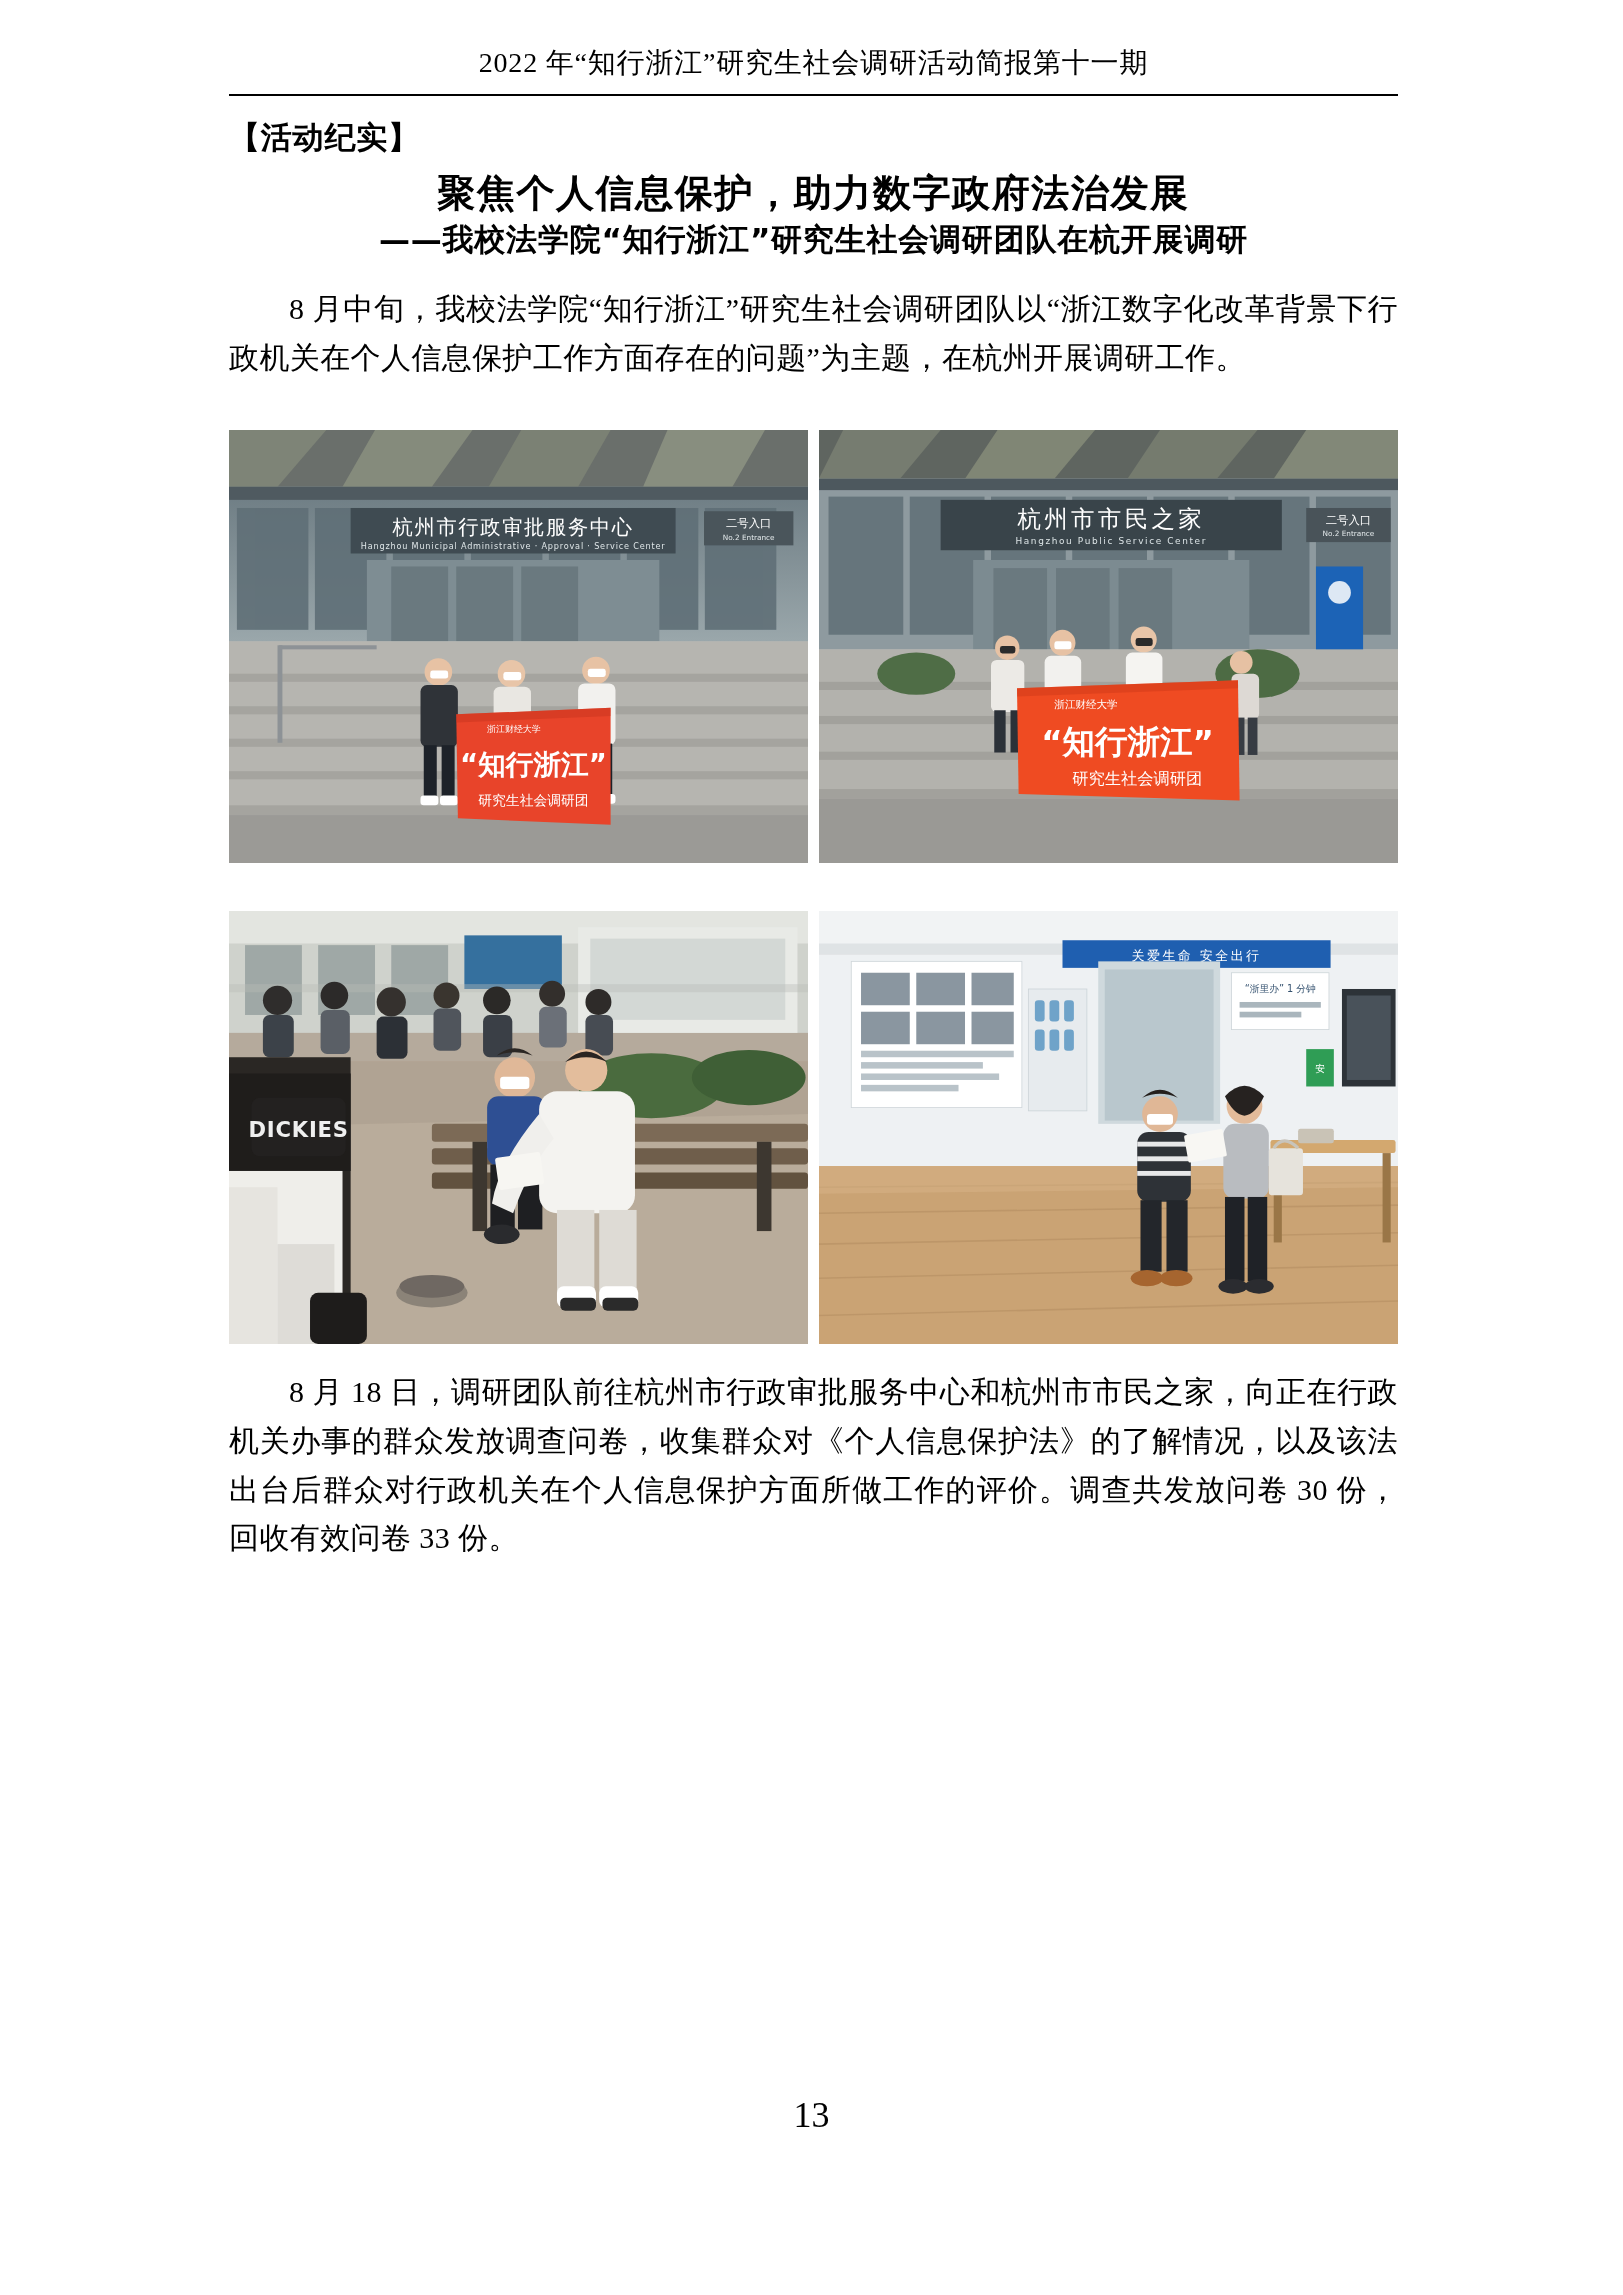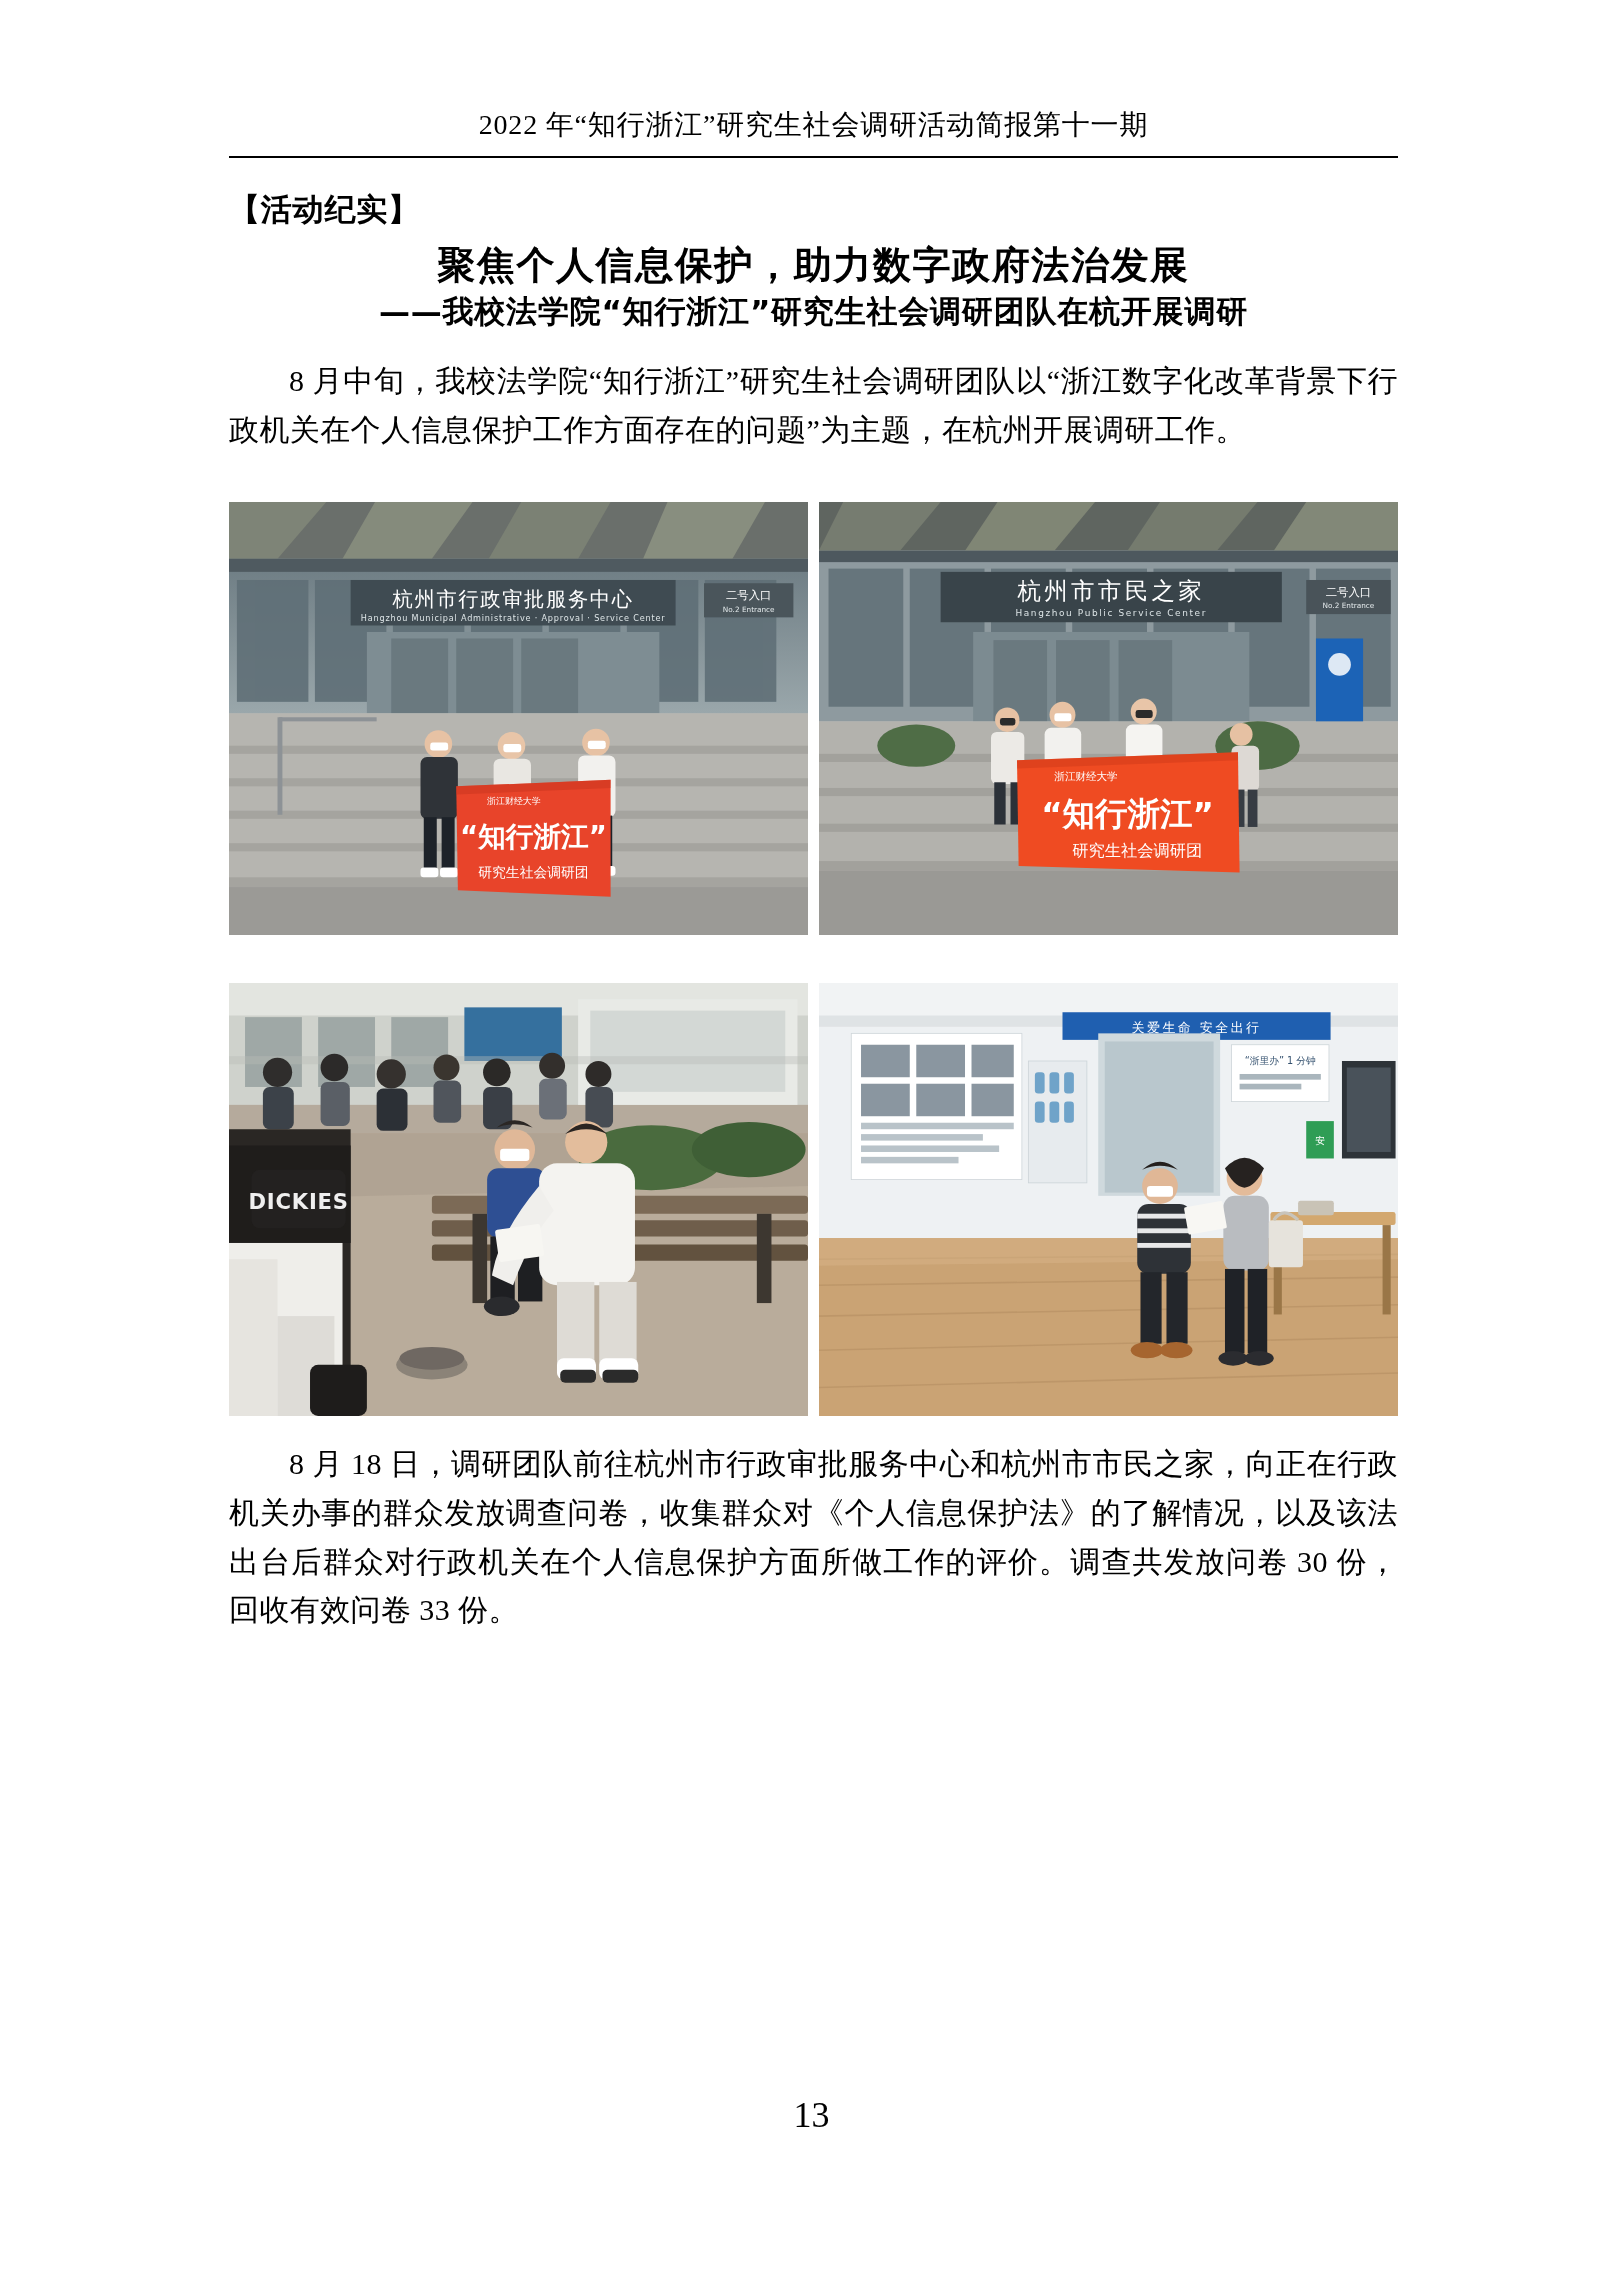--- a/index.html
+++ b/index.html
@@ -21,39 +21,39 @@
   }
   .content {
     position: absolute;
     left: 229px;
     top: 0;
     width: 1169px;
   }
 
   
   .doc-header {
-    padding-top: 108px;
+    padding-top: 46px;
     text-align: center;
   }
   .doc-header .header-text {
     font-size: 28px;
     letter-spacing: 0.8px;
     line-height: 1.2;
     white-space: nowrap;
   }
   .header-rule {
     margin-top: 14.6px;
     border: none;
     border-top: 2.4px solid #000;
     width: 100%;
   }
 
   
   .section-label {
-    margin-top: 31px;
+    margin-top: 21px;
     font-size: 31px;
     font-weight: bold;
     letter-spacing: 0.8px;
   }
 
   
   .main-title {
     margin-top: 9px;
     text-align: center;
     font-size: 38px;

